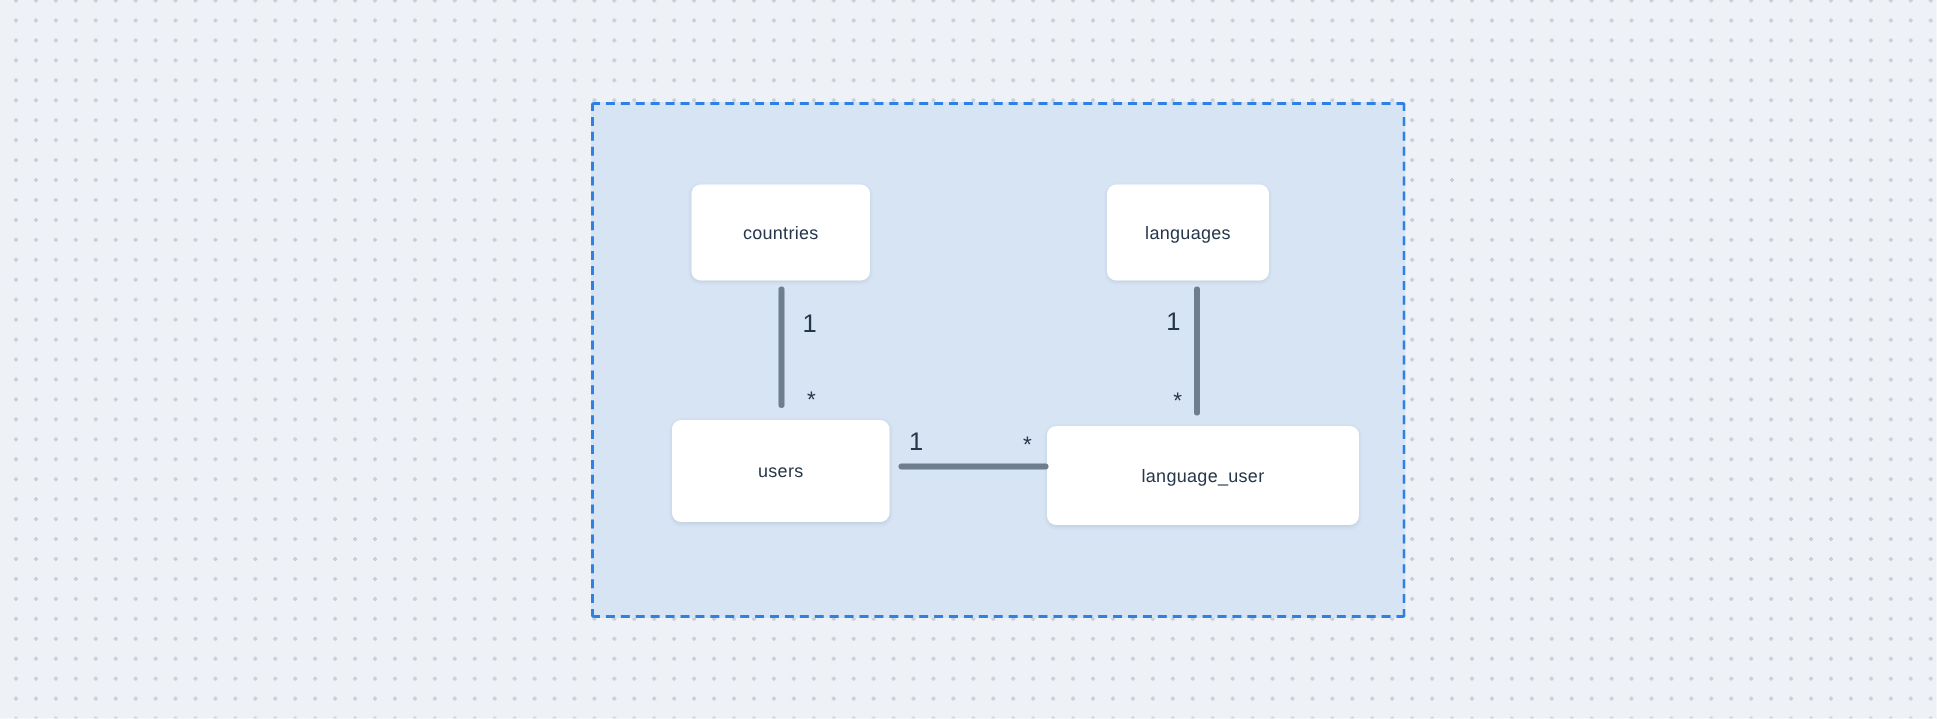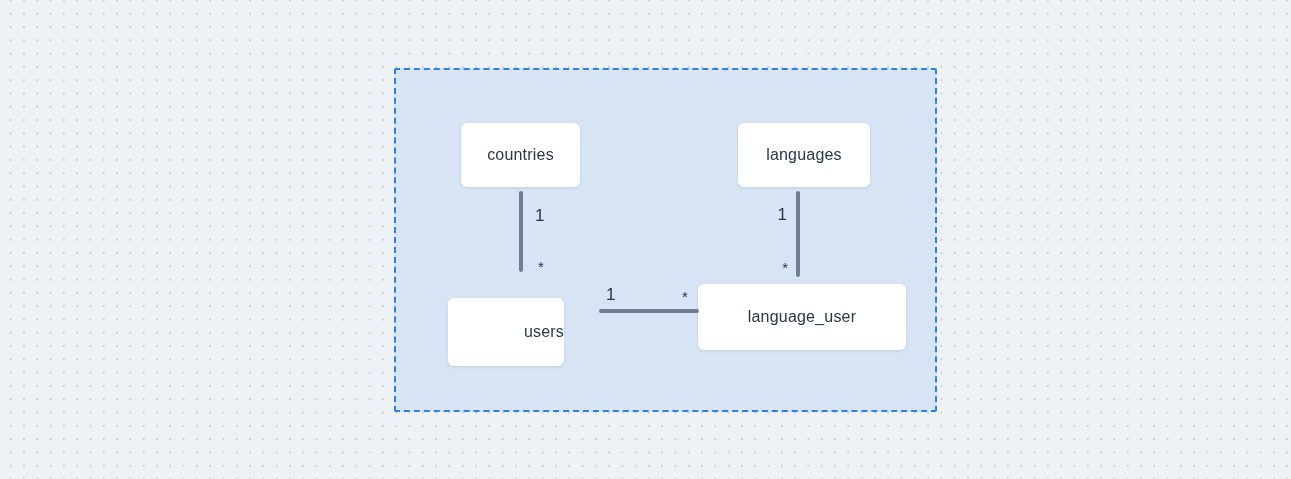--- a/index.html
+++ b/index.html
@@ -35,27 +35,27 @@
   }
   .entity {
     position: absolute;
     background: var(--entity-fill);
     border-radius: 6px;
     box-shadow: 0 1px 3px rgba(40,55,74,0.12);
     display: flex;
     align-items: center;
     justify-content: center;
     color: var(--text-color);
-    font-size: 16px;
+    font-size: 12px;
     letter-spacing: 0.2px;
     cursor: pointer;
   }
   .entity-countries     { left: 65px;  top: 53px;  width: 119px; height: 64px; }
-  .entity-languages     { left: 342px; top: 53px;  width: 132px; height: 64px; }
-  .entity-users         { left: 52px;  top: 228px; width: 116px; height: 68px; justify-content: flex-end; }
+  .entity-languages     { left: 342px; top: 53px;  width: 108px; height: 64px; }
+  .entity-users         { left: 52px;  top: 210px; width: 145px; height: 68px; }
   .entity-language-user { left: 302px; top: 214px; width: 208px; height: 66px; }
 
   .connector {
     position: absolute;
     background: var(--line-color);
     border-radius: 2px;
   }
   .conn-v1 { left: 123px; top: 121px; width: 4px;  height: 81px; }
   .conn-v2 { left: 400px; top: 121px; width: 4px;  height: 86px; }
   .conn-h1 { left: 203px; top: 239px; width: 100px; height: 4px; }

